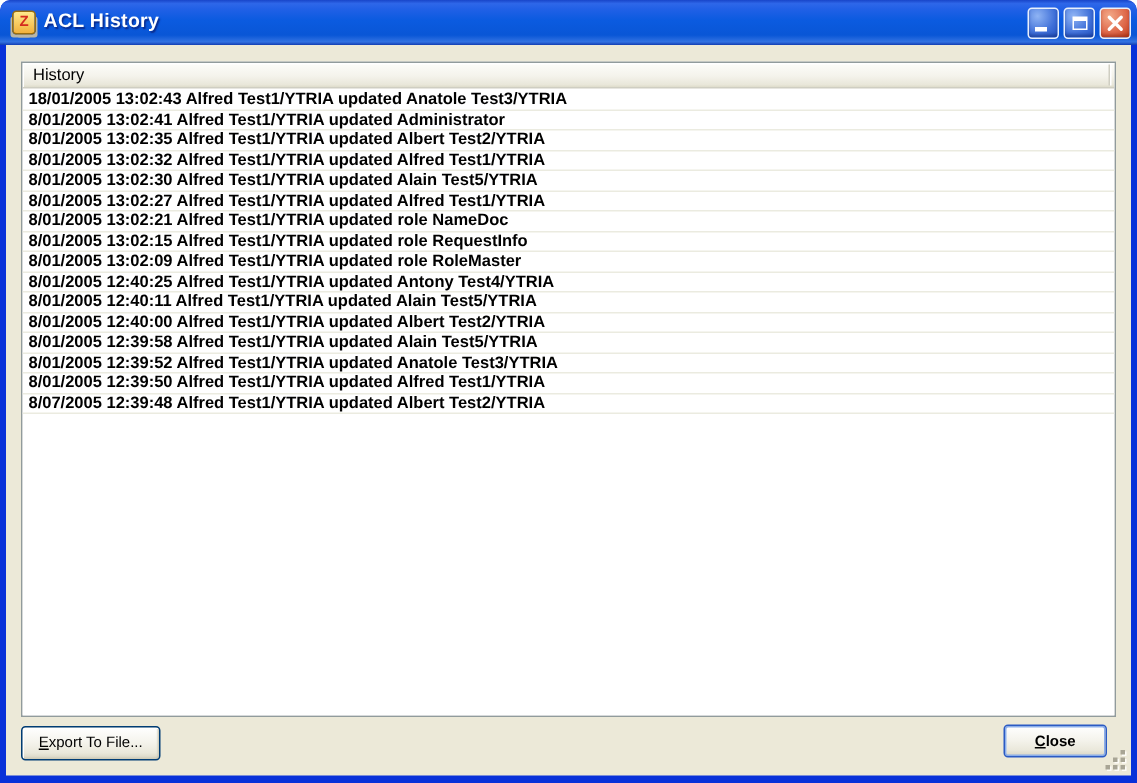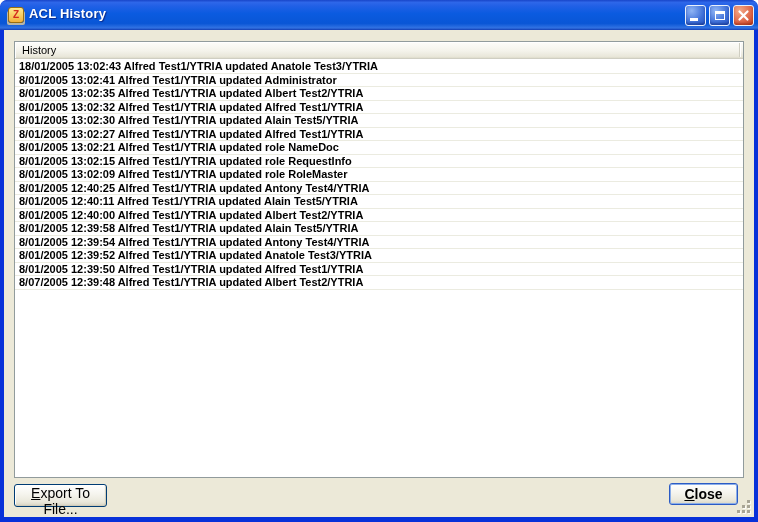--- a/index.html
+++ b/index.html
@@ -79,21 +79,21 @@
   .lv-row{
     height:13.5px;border-bottom:1px solid #EBEBE0;
     font-size:11px;line-height:12.5px;color:#000;
     padding-left:4px;white-space:nowrap;overflow:hidden;
     cursor:default;
   }
 
   
   .xpbtn{
     position:absolute;
-    font-family:"Liberation Sans",sans-serif;font-size:14px;color:#000;
+    font-family:"Liberation Sans",sans-serif;font-size:10px;color:#000;
     border:1px solid #003C74;border-radius:3px;
     background:linear-gradient(180deg,#FFFFFF 0%,#F5F4ED 45%,#EAE8DB 80%,#D8D5C5 100%);
     box-shadow:inset 1px 1px 0 #FFFFFF,inset -1px -1px 1px #CFCBB8;
     padding:0;cursor:default;
   }
   .btn-export{left:10px;top:454px;width:93px;height:23px;}
   .btn-close{
     left:665px;top:453px;width:69px;height:22px;
     border:1px solid #2B5BC4;
     box-shadow:inset 0 0 0 1px #8BAEE9,inset 1px 1px 0 #FFFFFF;
@@ -151,21 +151,20 @@
           <div class="lv-row">8/01/2005 13:02:32 Alfred Test1/YTRIA updated Alfred Test1/YTRIA</div>
           <div class="lv-row">8/01/2005 13:02:30 Alfred Test1/YTRIA updated Alain Test5/YTRIA</div>
           <div class="lv-row">8/01/2005 13:02:27 Alfred Test1/YTRIA updated Alfred Test1/YTRIA</div>
           <div class="lv-row">8/01/2005 13:02:21 Alfred Test1/YTRIA updated role NameDoc</div>
           <div class="lv-row">8/01/2005 13:02:15 Alfred Test1/YTRIA updated role RequestInfo</div>
           <div class="lv-row">8/01/2005 13:02:09 Alfred Test1/YTRIA updated role RoleMaster</div>
           <div class="lv-row">8/01/2005 12:40:25 Alfred Test1/YTRIA updated Antony Test4/YTRIA</div>
           <div class="lv-row">8/01/2005 12:40:11 Alfred Test1/YTRIA updated Alain Test5/YTRIA</div>
           <div class="lv-row">8/01/2005 12:40:00 Alfred Test1/YTRIA updated Albert Test2/YTRIA</div>
           <div class="lv-row">8/01/2005 12:39:58 Alfred Test1/YTRIA updated Alain Test5/YTRIA</div>
-          <div class="lv-row">8/01/2005 12:39:54 Alfred Test1/YTRIA updated Antony Test4/YTRIA</div>
           <div class="lv-row">8/01/2005 12:39:52 Alfred Test1/YTRIA updated Anatole Test3/YTRIA</div>
           <div class="lv-row">8/01/2005 12:39:50 Alfred Test1/YTRIA updated Alfred Test1/YTRIA</div>
           <div class="lv-row">8/07/2005 12:39:48 Alfred Test1/YTRIA updated Albert Test2/YTRIA</div>
         </div>
     </div>
 
     <button class="xpbtn btn-export">
       <span class="btn-label">Export To File...</span>
     </button>
 

